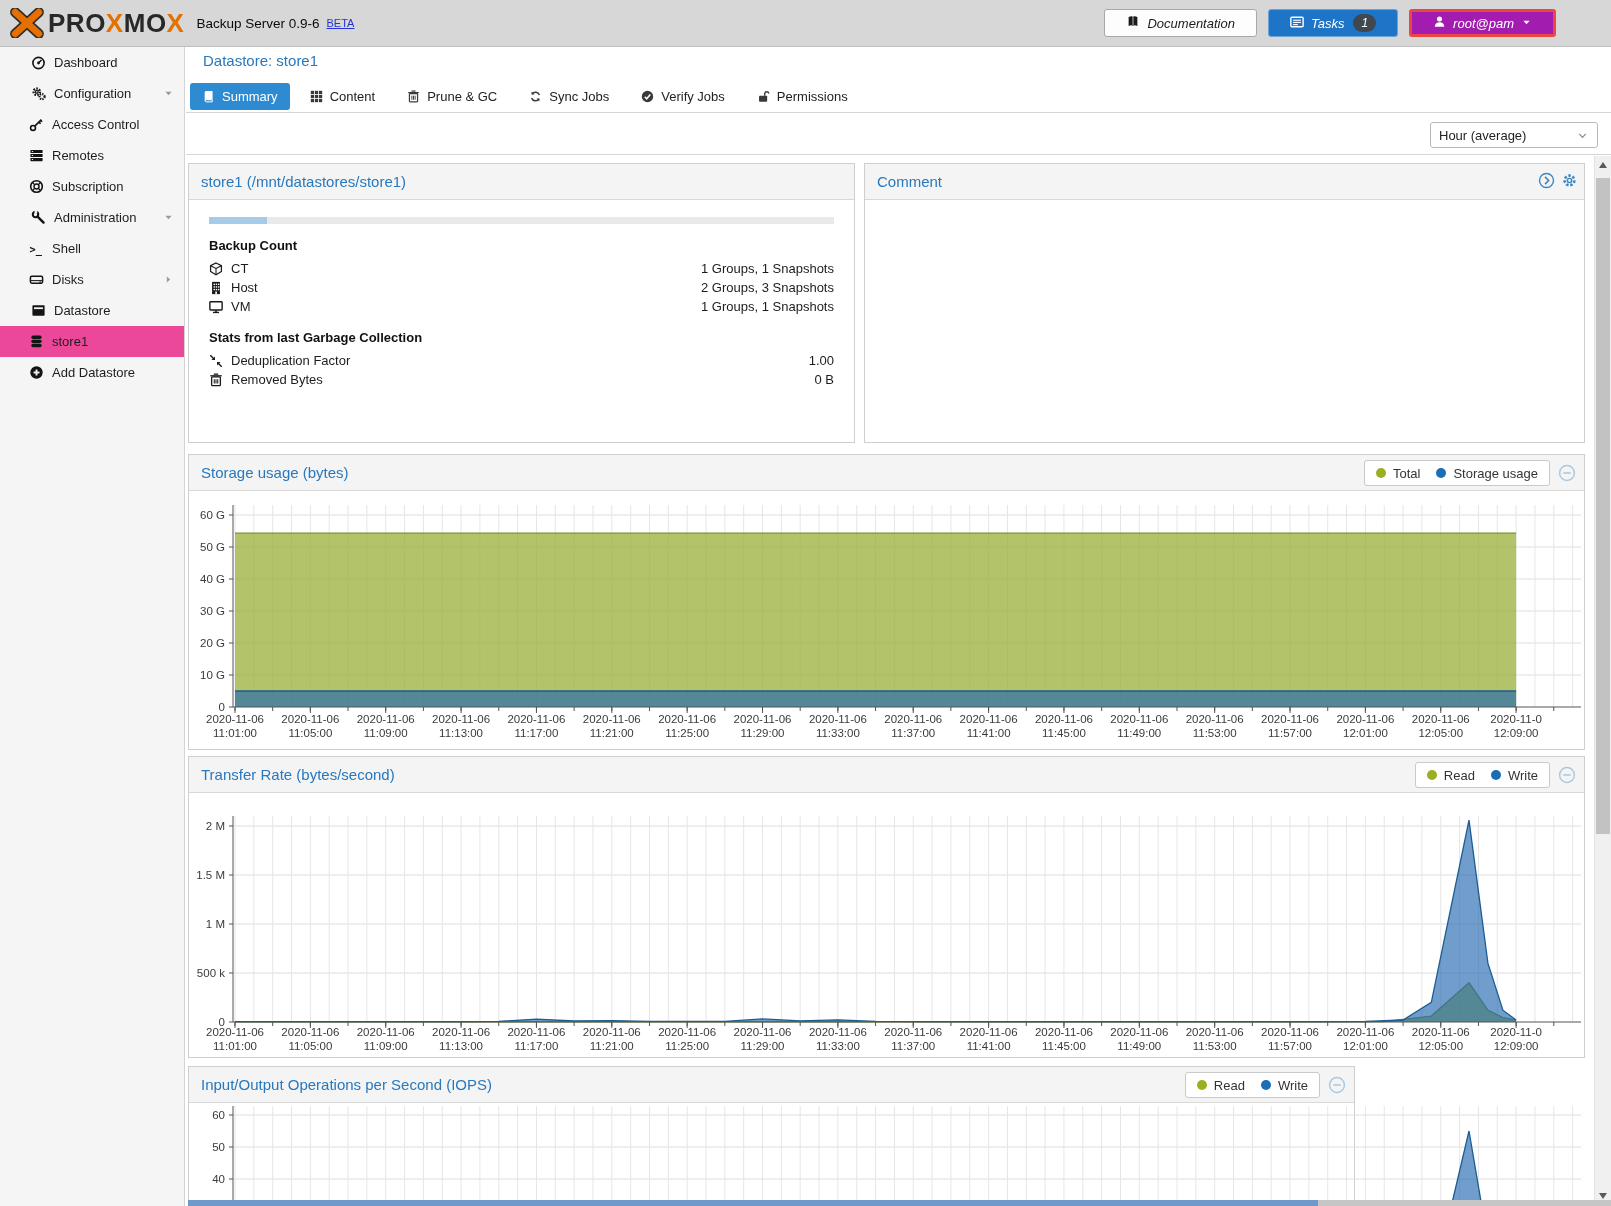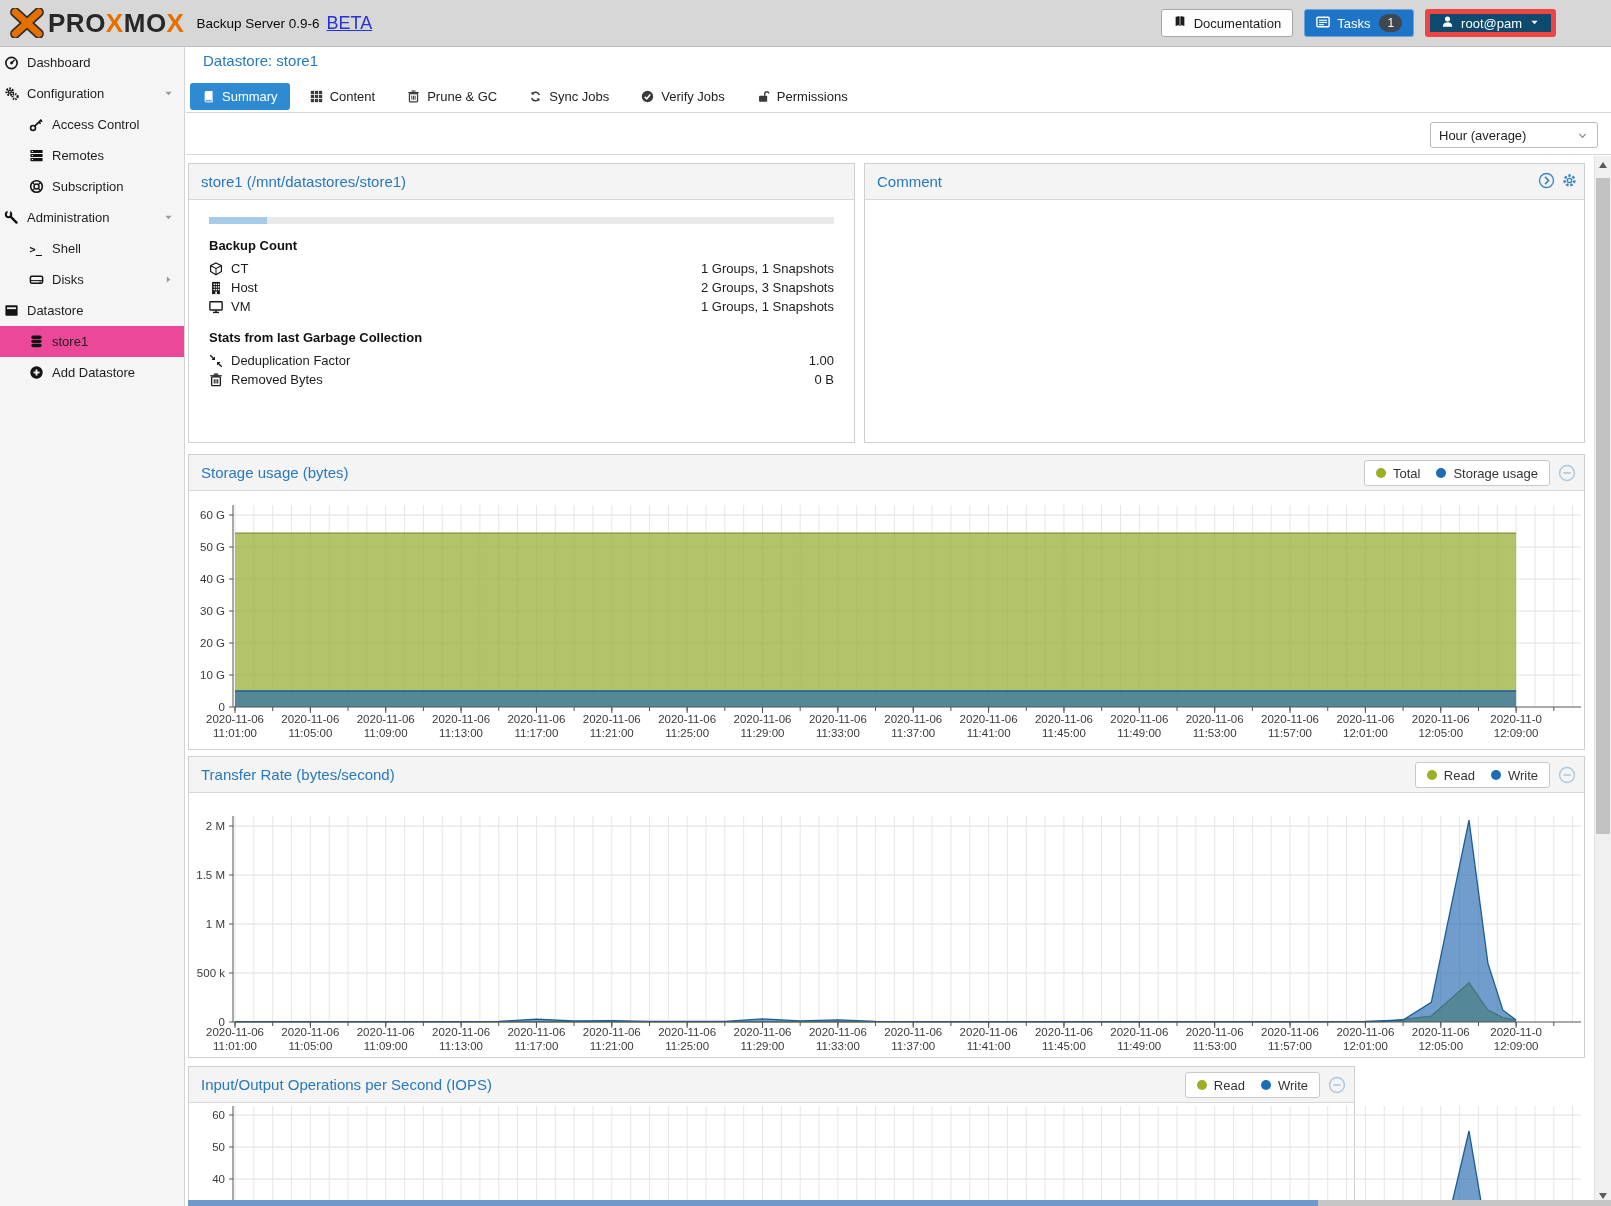--- a/index.html
+++ b/index.html
@@ -5,33 +5,33 @@
   html,body{margin:0;padding:0;}
   #page{position:relative;width:1611px;height:1206px;overflow:hidden;background:#ffffff;
         font-family:"Liberation Sans",sans-serif;-webkit-font-smoothing:antialiased;}
   
   #header{position:absolute;left:0;top:0;width:1611px;height:47px;background:#d7d7d7;
           border-bottom:1px solid #bfbfbf;display:flex;align-items:center;box-sizing:border-box;}
   .logo{display:flex;align-items:center;margin-left:10px;}
   .logo-word{font-size:26px;font-weight:bold;color:#282828;margin-left:4px;letter-spacing:.5px;}
   .logo-word .ox{color:#E57000;}
   .product{margin-left:12px;font-size:13.5px;color:#0a0a0a;}
-  .beta{margin-left:7px;font-size:18px;color:#2433d6;text-decoration:underline;cursor:pointer;}
+  .beta{margin-left:7px;font-size:11px;color:#2433d6;text-decoration:underline;cursor:pointer;}
   #header-right{margin-left:auto;margin-right:55px;display:flex;gap:11px;align-items:center;}
   .hbtn{height:28px;border-radius:3px;font-size:13px;display:flex;align-items:center;gap:7px;
-        padding:0 11px;box-sizing:border-box;cursor:pointer;}
+        padding:0 21px;box-sizing:border-box;cursor:pointer;font-style:italic;}
   .hbtn-doc{background:#fdfdfd;border:1px solid #a8a8a8;color:#1b1b1b;}
   .hbtn-tasks{background:#1e74c6;border:1px solid #6ba3d8;color:#fff;}
   .badge{background:#3f4750;border-radius:9px;font-size:12px;padding:2px 8px;margin-left:2px;color:#fff;}
-  .hbtn-user{background:#0c4a6e;border:5px solid #ef4444;color:#fff;align-items:center;}
+  .hbtn-user{background:#a21caf;border:3px solid #ef4444;color:#fff;align-items:center;}
   
   #sidebar{position:absolute;left:0;top:47px;width:185px;height:1159px;background:#f5f5f5;
            border-right:1px solid #d4d4d4;box-sizing:border-box;}
   .side-item{position:relative;height:31px;display:flex;align-items:center;font-size:13px;color:#1d1d1d;cursor:pointer;}
-  .side-item.lvl0{padding-left:4px;}
+  .side-item.lvl0{padding-left:4px;margin-left:27px;}
   .side-item.lvl1{padding-left:29px;}
   .side-item .s-ico{display:flex;margin-right:8px;color:#141414;}
   .side-item .caret{position:absolute;right:10px;display:flex;color:#9a9a9a;}
   .side-item.selected{background:#ec4899;}
   
   #page-title{position:absolute;left:203px;top:52px;font-size:15px;color:#2878BE;}
   #tabbar{position:absolute;left:190px;top:83px;display:flex;gap:8px;align-items:center;}
   .tab{display:flex;align-items:center;gap:7px;font-size:13px;color:#222;padding:6px 12px;
        border-radius:3px;cursor:pointer;}
   .tab .t-ico{display:flex;color:#3a3a3a;}

